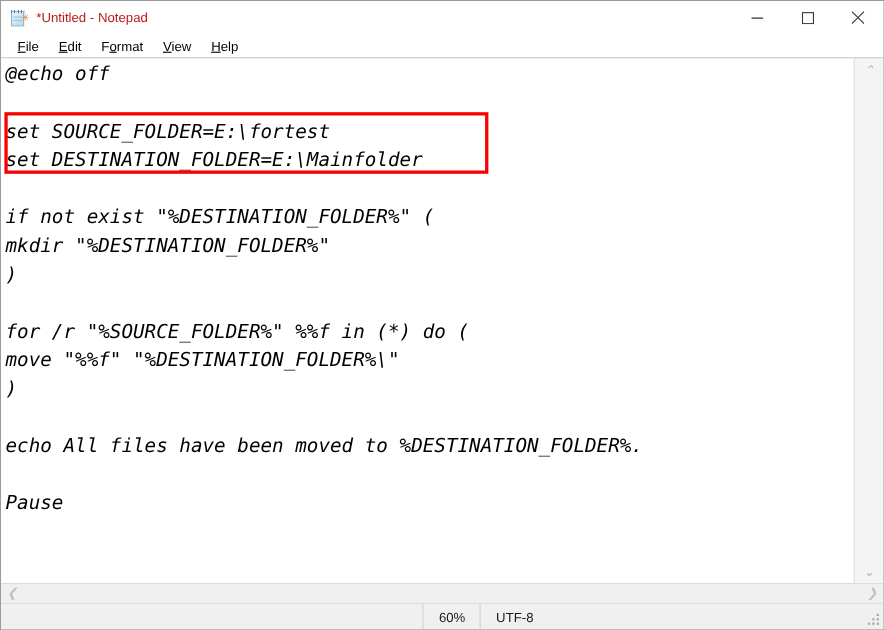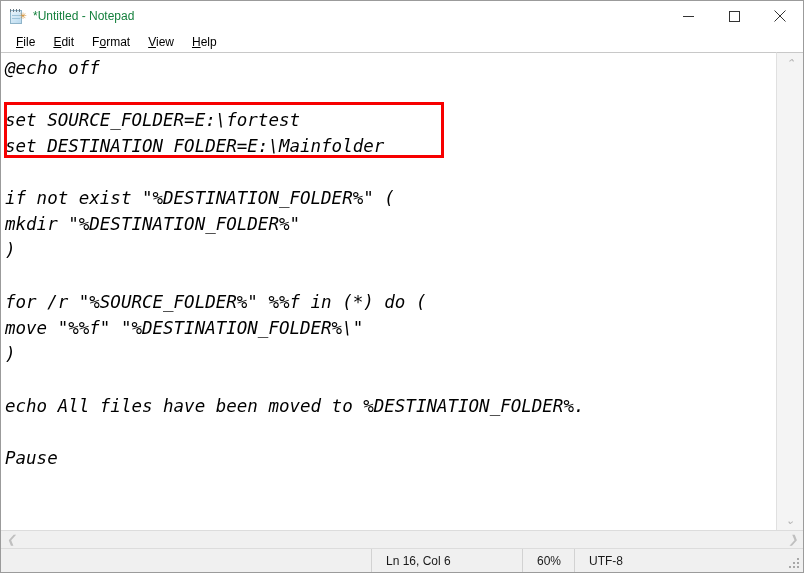--- a/index.html
+++ b/index.html
@@ -65,21 +65,21 @@
     position: absolute;
     right: -1px; top: 4px;
     width: 8px; height: 8px;
     font-size: 9px;
     line-height: 8px;
     color: #d08b2c;
     text-align: center;
   }
   #title-text {
     font-size: 12px;
-    color: #15803d;
+    color: #b91c1c;
     white-space: nowrap;
   }
   #caption-buttons {
     position: absolute;
     right: 0; top: 0;
     height: 30px;
     display: flex;
   }
   .cap-btn {
     width: 46px; height: 30px;
@@ -309,21 +309,20 @@
 
     <div id="hscroll">
       <div class="hsb-arrow">❮</div>
       <div id="hscroll-track"></div>
       <div class="hsb-arrow">❯</div>
     </div>
   </div>
 
   <div id="statusbar">
     <div id="status-spacer"></div>
-    <div class="status-cell" id="status-ln">Ln 16, Col 6</div>
     <div class="status-cell" id="status-zoom">60%</div>
     <div class="status-cell" id="status-enc">UTF-8</div>
     <div id="resize-grip">
         <i style="left: 8px; top: 0px;"></i>
         <i style="left: 4px; top: 4px;"></i>
         <i style="left: 8px; top: 4px;"></i>
         <i style="left: 0px; top: 8px;"></i>
         <i style="left: 4px; top: 8px;"></i>
         <i style="left: 8px; top: 8px;"></i>
       </div>

